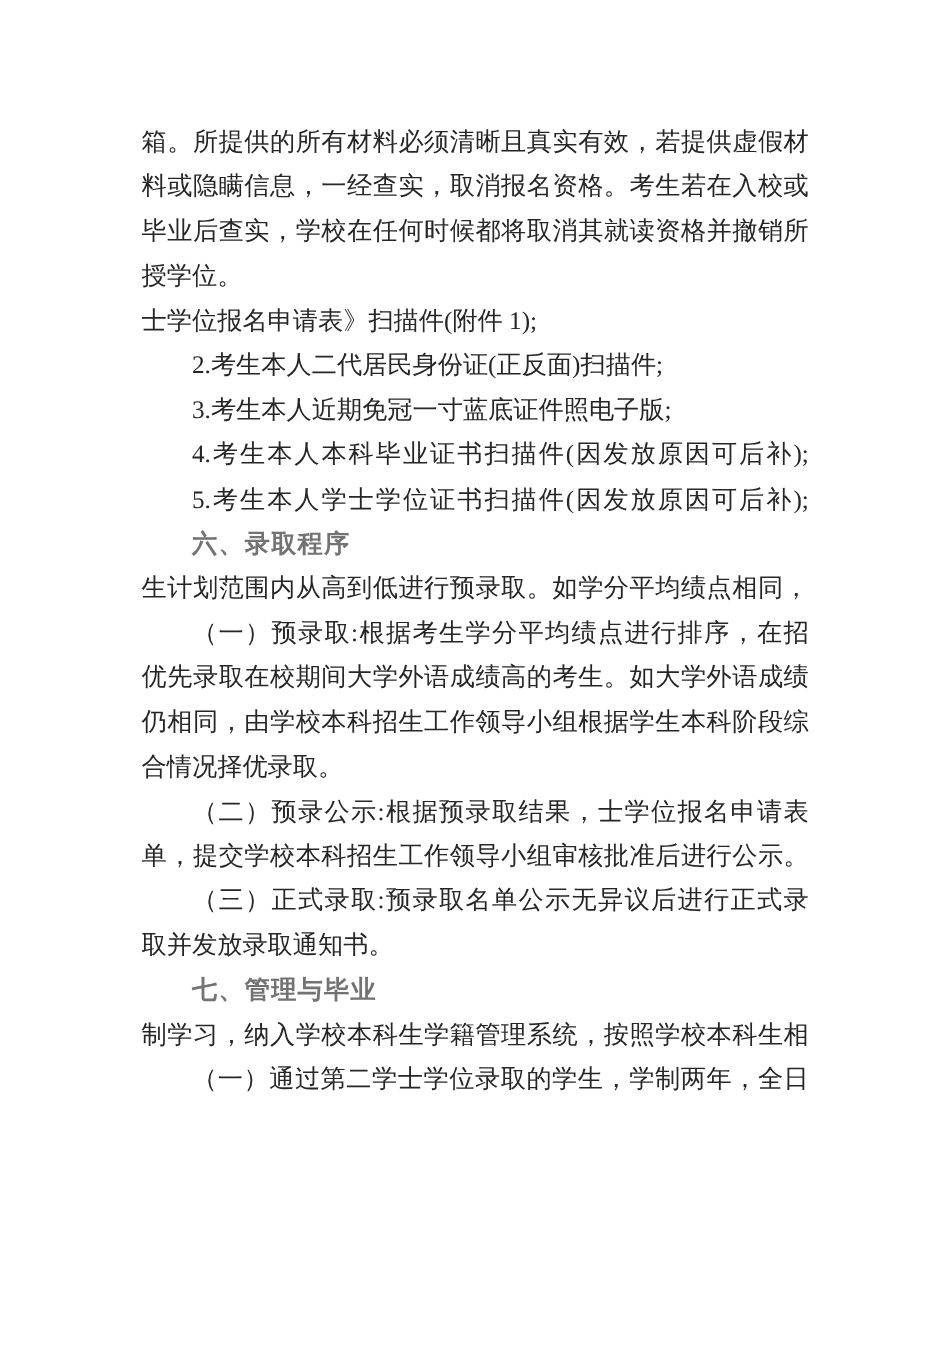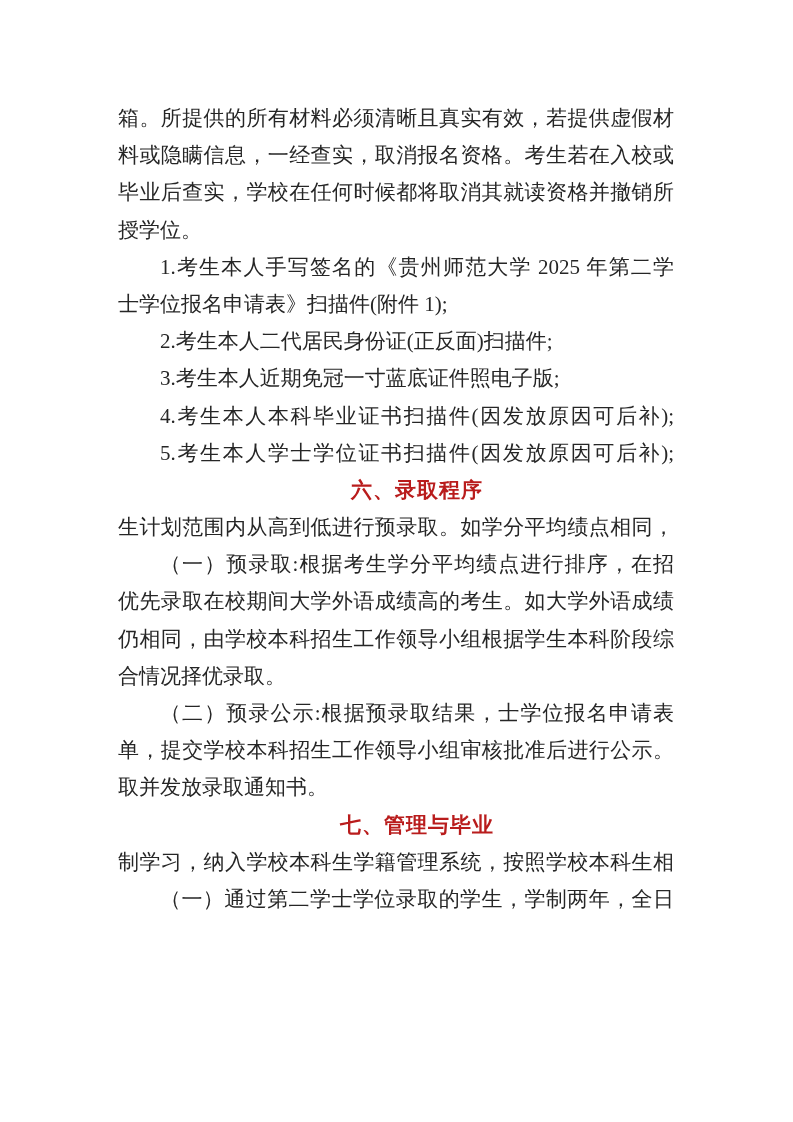--- a/index.html
+++ b/index.html
@@ -31,48 +31,47 @@
   }
   .line.justify {
     white-space: normal;
     text-align: justify;
     text-align-last: justify;
   }
   .line.indent {
     padding-left: 42px;
   }
   .line.heading {
-    font-family: Liberation Serif, serif;
+    font-family: Liberation Sans, sans-serif;
     font-weight: 700;
-    color: #b91c1c;
+    color: #737373;
     letter-spacing: 1px;
-    text-align: center;
   }
 </style>
 </head>
 <body>
 
 <div class="page">
   <div class="textblock" style="color: rgb(38, 38, 38);">
       <div class="line body justify">箱。所提供的所有材料必须清晰且真实有效，若提供虚假材</div>
       <div class="line body justify">料或隐瞒信息，一经查实，取消报名资格。考生若在入校或</div>
       <div class="line body justify">毕业后查实，学校在任何时候都将取消其就读资格并撤销所</div>
       <div class="line body">授学位。</div>
-      <div class="line body indent justify">1.考生本人手写签名的《贵州师范大学 2025 年第二学</div>
       <div class="line body">士学位报名申请表》扫描件(附件 1);</div>
       <div class="line body indent">2.考生本人二代居民身份证(正反面)扫描件;</div>
       <div class="line body indent">3.考生本人近期免冠一寸蓝底证件照电子版;</div>
       <div class="line body indent justify">4.考生本人本科毕业证书扫描件(因发放原因可后补);</div>
       <div class="line body indent justify">5.考生本人学士学位证书扫描件(因发放原因可后补);</div>
       <div class="line heading indent">六、录取程序</div>
       <div class="line body justify">生计划范围内从高到低进行预录取。如学分平均绩点相同，</div>
       <div class="line body indent justify">（一）预录取:根据考生学分平均绩点进行排序，在招</div>
       <div class="line body justify">优先录取在校期间大学外语成绩高的考生。如大学外语成绩</div>
       <div class="line body justify">仍相同，由学校本科招生工作领导小组根据学生本科阶段综</div>
       <div class="line body">合情况择优录取。</div>
       <div class="line body indent justify">（二）预录公示:根据预录取结果，士学位报名申请表</div>
       <div class="line body justify">单，提交学校本科招生工作领导小组审核批准后进行公示。</div>
+      <div class="line body indent justify">（三）正式录取:预录取名单公示无异议后进行正式录</div>
       <div class="line body">取并发放录取通知书。</div>
       <div class="line heading indent">七、管理与毕业</div>
       <div class="line body justify">制学习，纳入学校本科生学籍管理系统，按照学校本科生相</div>
       <div class="line body indent justify">（一）通过第二学士学位录取的学生，学制两年，全日</div>
     </div>
 </div>
 
 </body></html>

